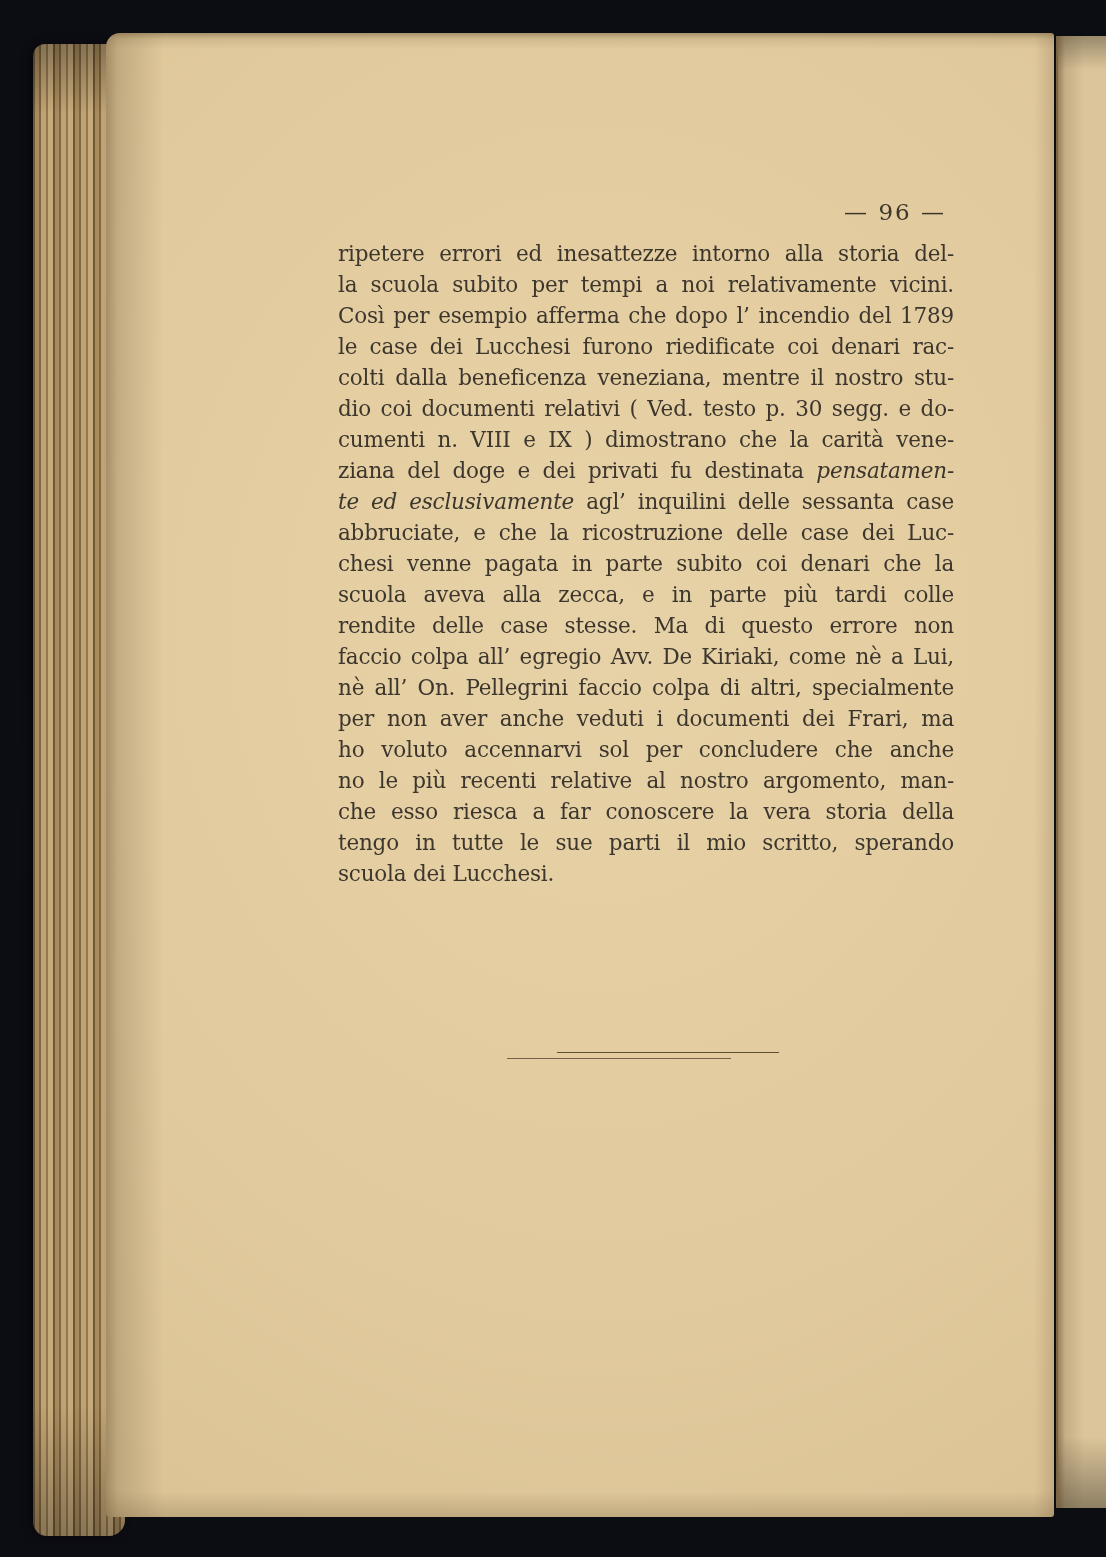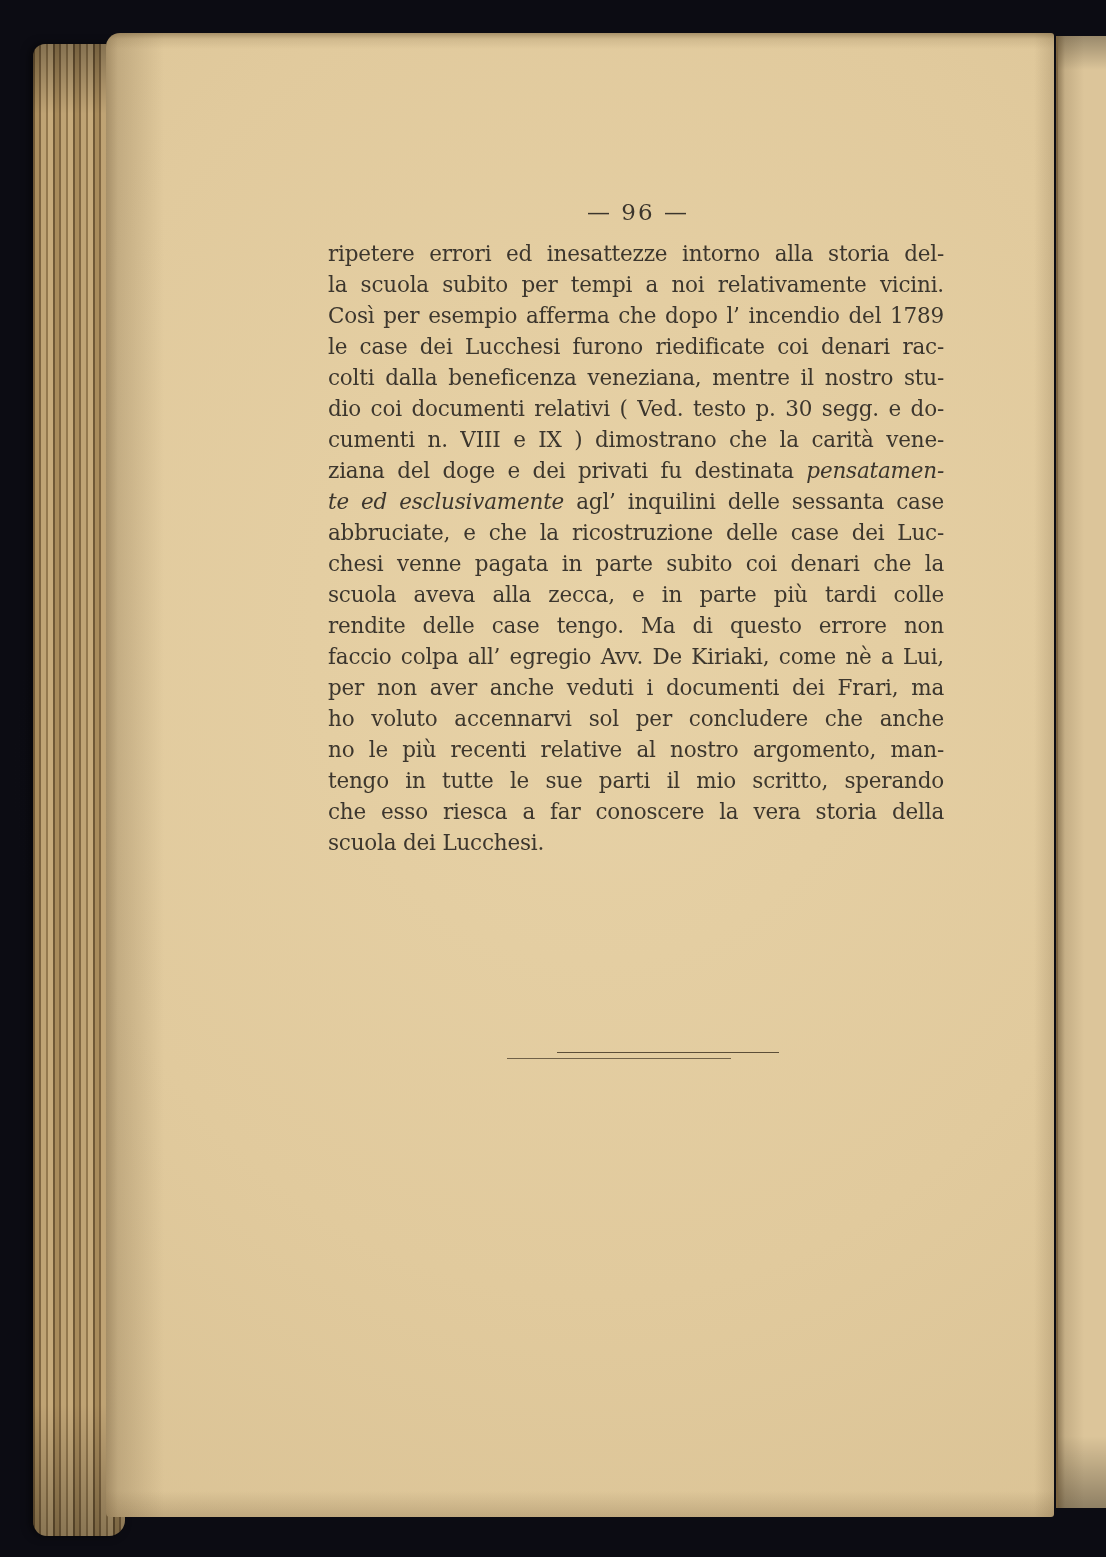--- a/index.html
+++ b/index.html
@@ -60,29 +60,29 @@
     background:
       linear-gradient(90deg, rgba(90,70,40,0.55) 0, rgba(90,70,40,0.18) 7px, rgba(0,0,0,0) 26px),
       linear-gradient(180deg, rgba(0,0,0,0.30) 0, rgba(0,0,0,0) 34px, rgba(0,0,0,0) 1400px, rgba(0,0,0,0.35) 100%),
       var(--adjacent);
   }
 
   .page-number {
     position: absolute;
     left: 330px; top: 199px;
     width: 616px;
-    text-align: center;
+    text-align: right;
     font-size: 23px;
     letter-spacing: 2px;
     color: var(--ink);
   }
 
   .text-block {
     position: absolute;
-    left: 328px; top: 238px;
+    left: 338px; top: 238px;
     width: 616px;
     font-size: 21.5px;
     line-height: 31px;
     letter-spacing: -0.2px;
     color: var(--ink);
   }
   .text-block .line {
     height: 31px;
     text-align: justify;
     text-align-last: justify;
@@ -116,24 +116,25 @@
       <div class="line"><span>Così per esempio afferma che dopo l’ incendio del 1789</span></div>
       <div class="line"><span>le case dei Lucchesi furono riedificate coi denari rac-</span></div>
       <div class="line"><span>colti dalla beneficenza veneziana, mentre il nostro stu-</span></div>
       <div class="line"><span>dio coi documenti relativi ( Ved. testo p. 30 segg. e do-</span></div>
       <div class="line"><span>cumenti n. VIII e IX ) dimostrano che la carità vene-</span></div>
       <div class="line"><span>ziana del doge e dei privati fu destinata </span><em>pensatamen-</em></div>
       <div class="line"><em>te ed esclusivamente</em><span> agl’ inquilini delle sessanta case</span></div>
       <div class="line"><span>abbruciate, e che la ricostruzione delle case dei Luc-</span></div>
       <div class="line"><span>chesi venne pagata in parte subito coi denari che la</span></div>
       <div class="line"><span>scuola aveva alla zecca, e in parte più tardi colle</span></div>
-      <div class="line"><span>rendite delle case tengo. Ma di questo errore non</span></div>
+      <div class="line"><span>rendite delle case stesse. Ma di questo errore non</span></div>
       <div class="line"><span>faccio colpa all’ egregio Avv. De Kiriaki, come nè a Lui,</span></div>
+      <div class="line"><span>nè all’ On. Pellegrini faccio colpa di altri, specialmente</span></div>
       <div class="line"><span>per non aver anche veduti i documenti dei Frari, ma</span></div>
       <div class="line"><span>ho voluto accennarvi sol per concludere che anche</span></div>
       <div class="line"><span>no le più recenti relative al nostro argomento, man-</span></div>
+      <div class="line"><span>che esso riesca a far conoscere la vera storia della</span></div>
       <div class="line"><span>tengo in tutte le sue parti il mio scritto, sperando</span></div>
-      <div class="line"><span>che esso riesca a far conoscere la vera storia della</span></div>
       <div class="line last"><span>scuola dei Lucchesi.</span></div>
     </div>
   <div class="divider divider-1"></div>
   <div class="divider divider-2"></div>
 </div>
 
 </body></html>

